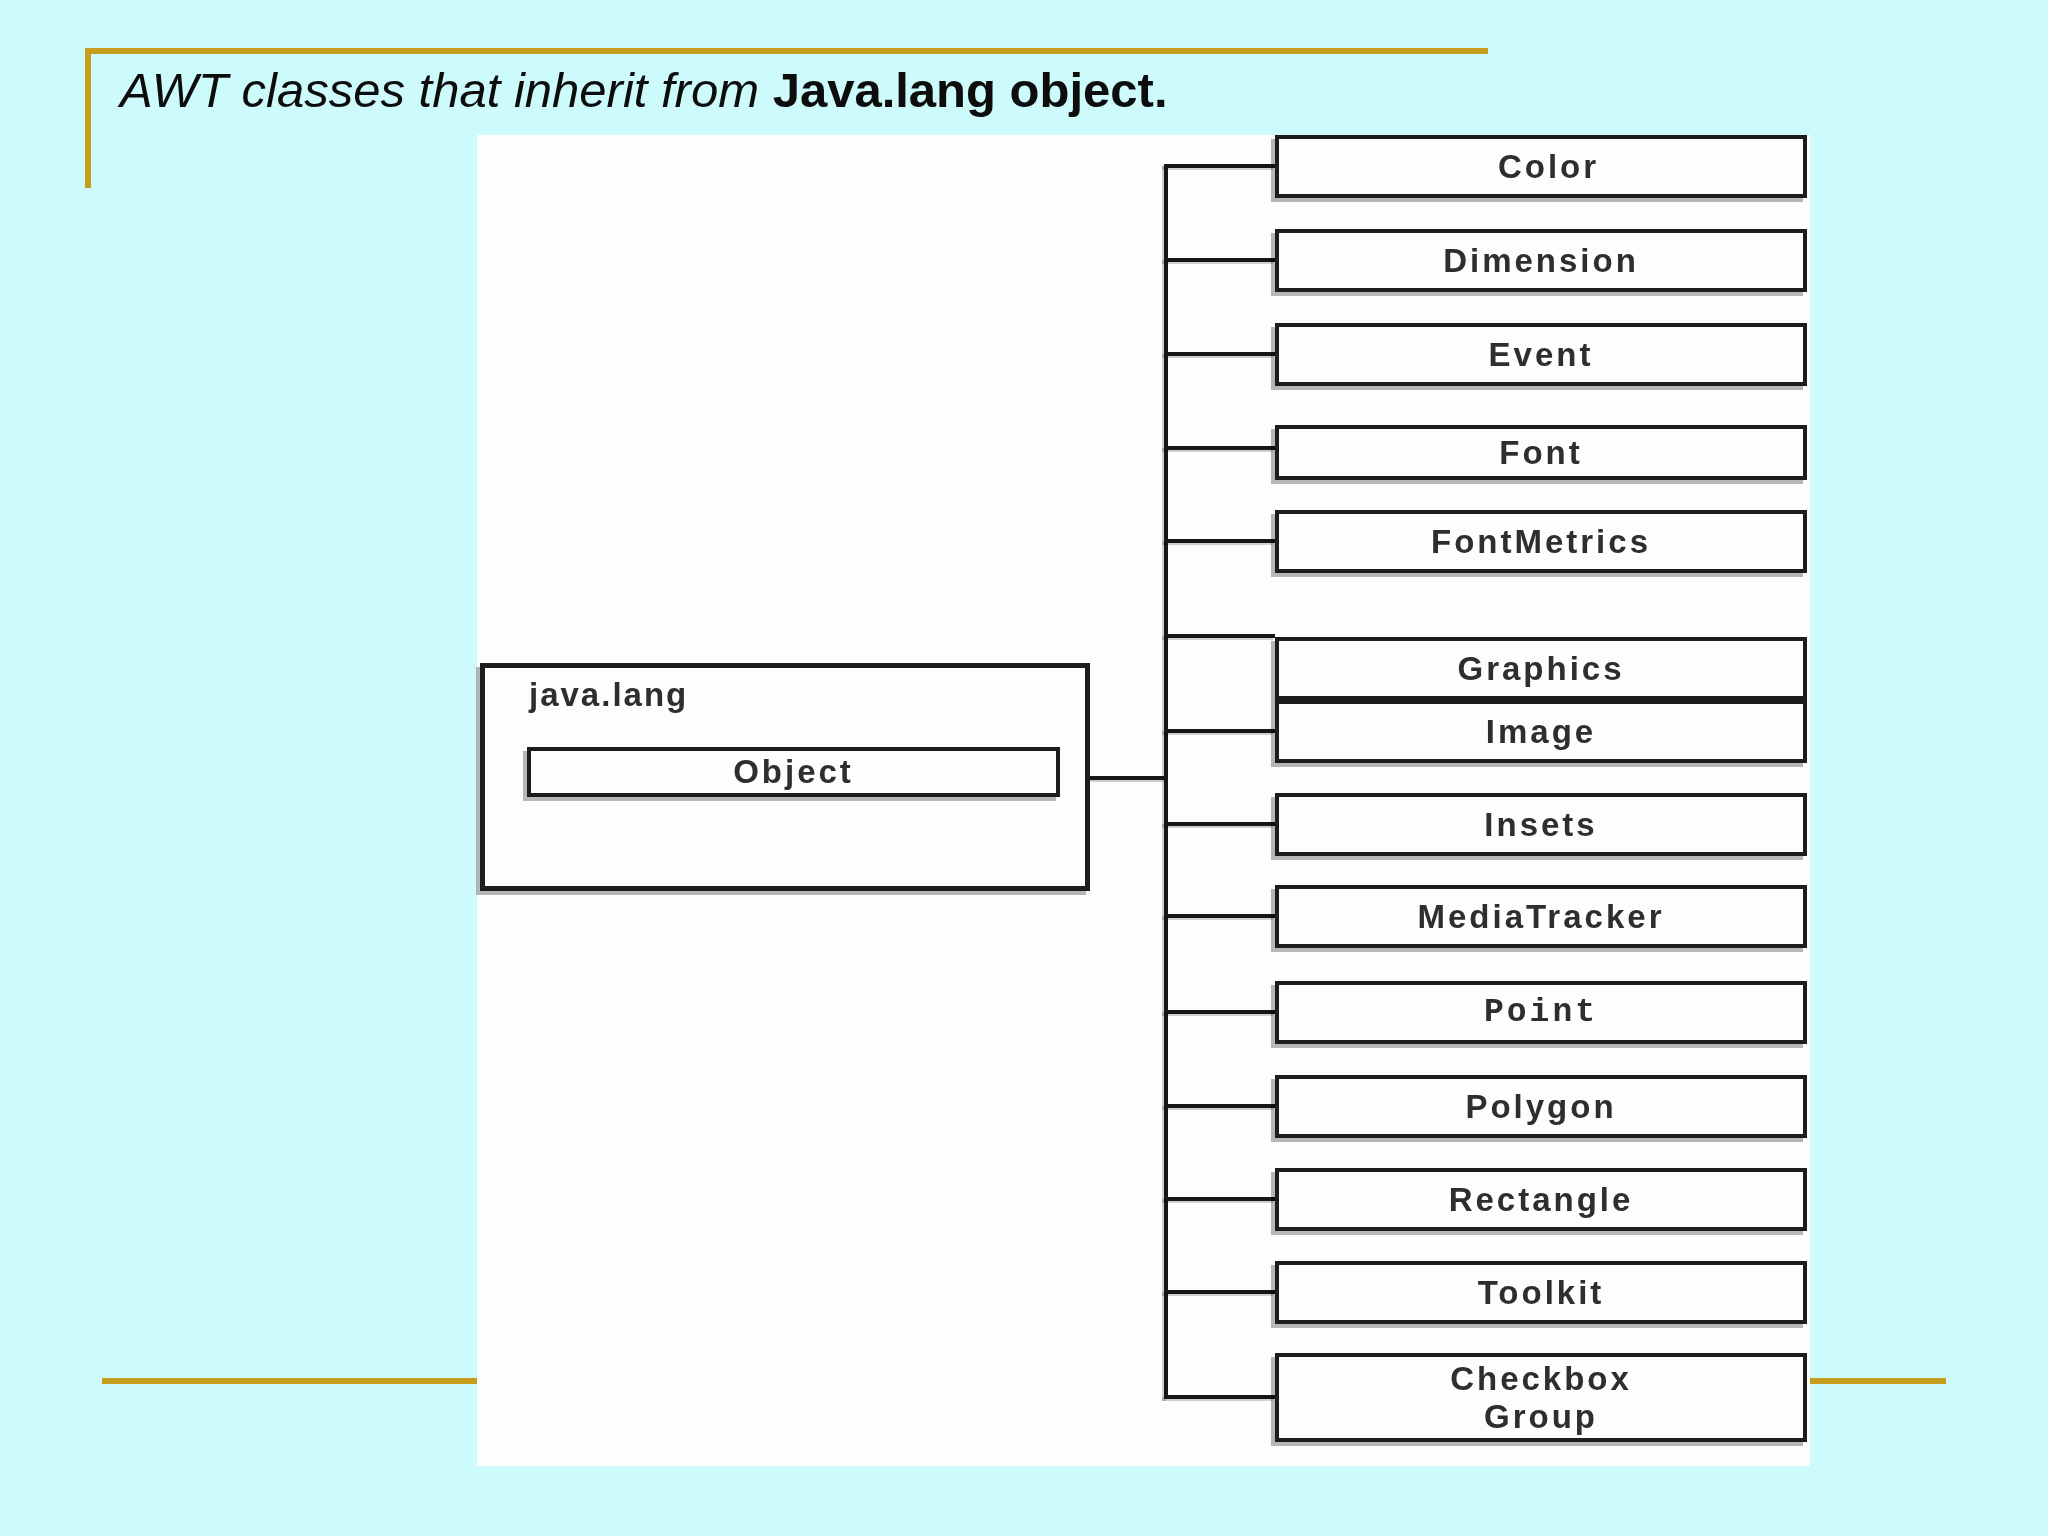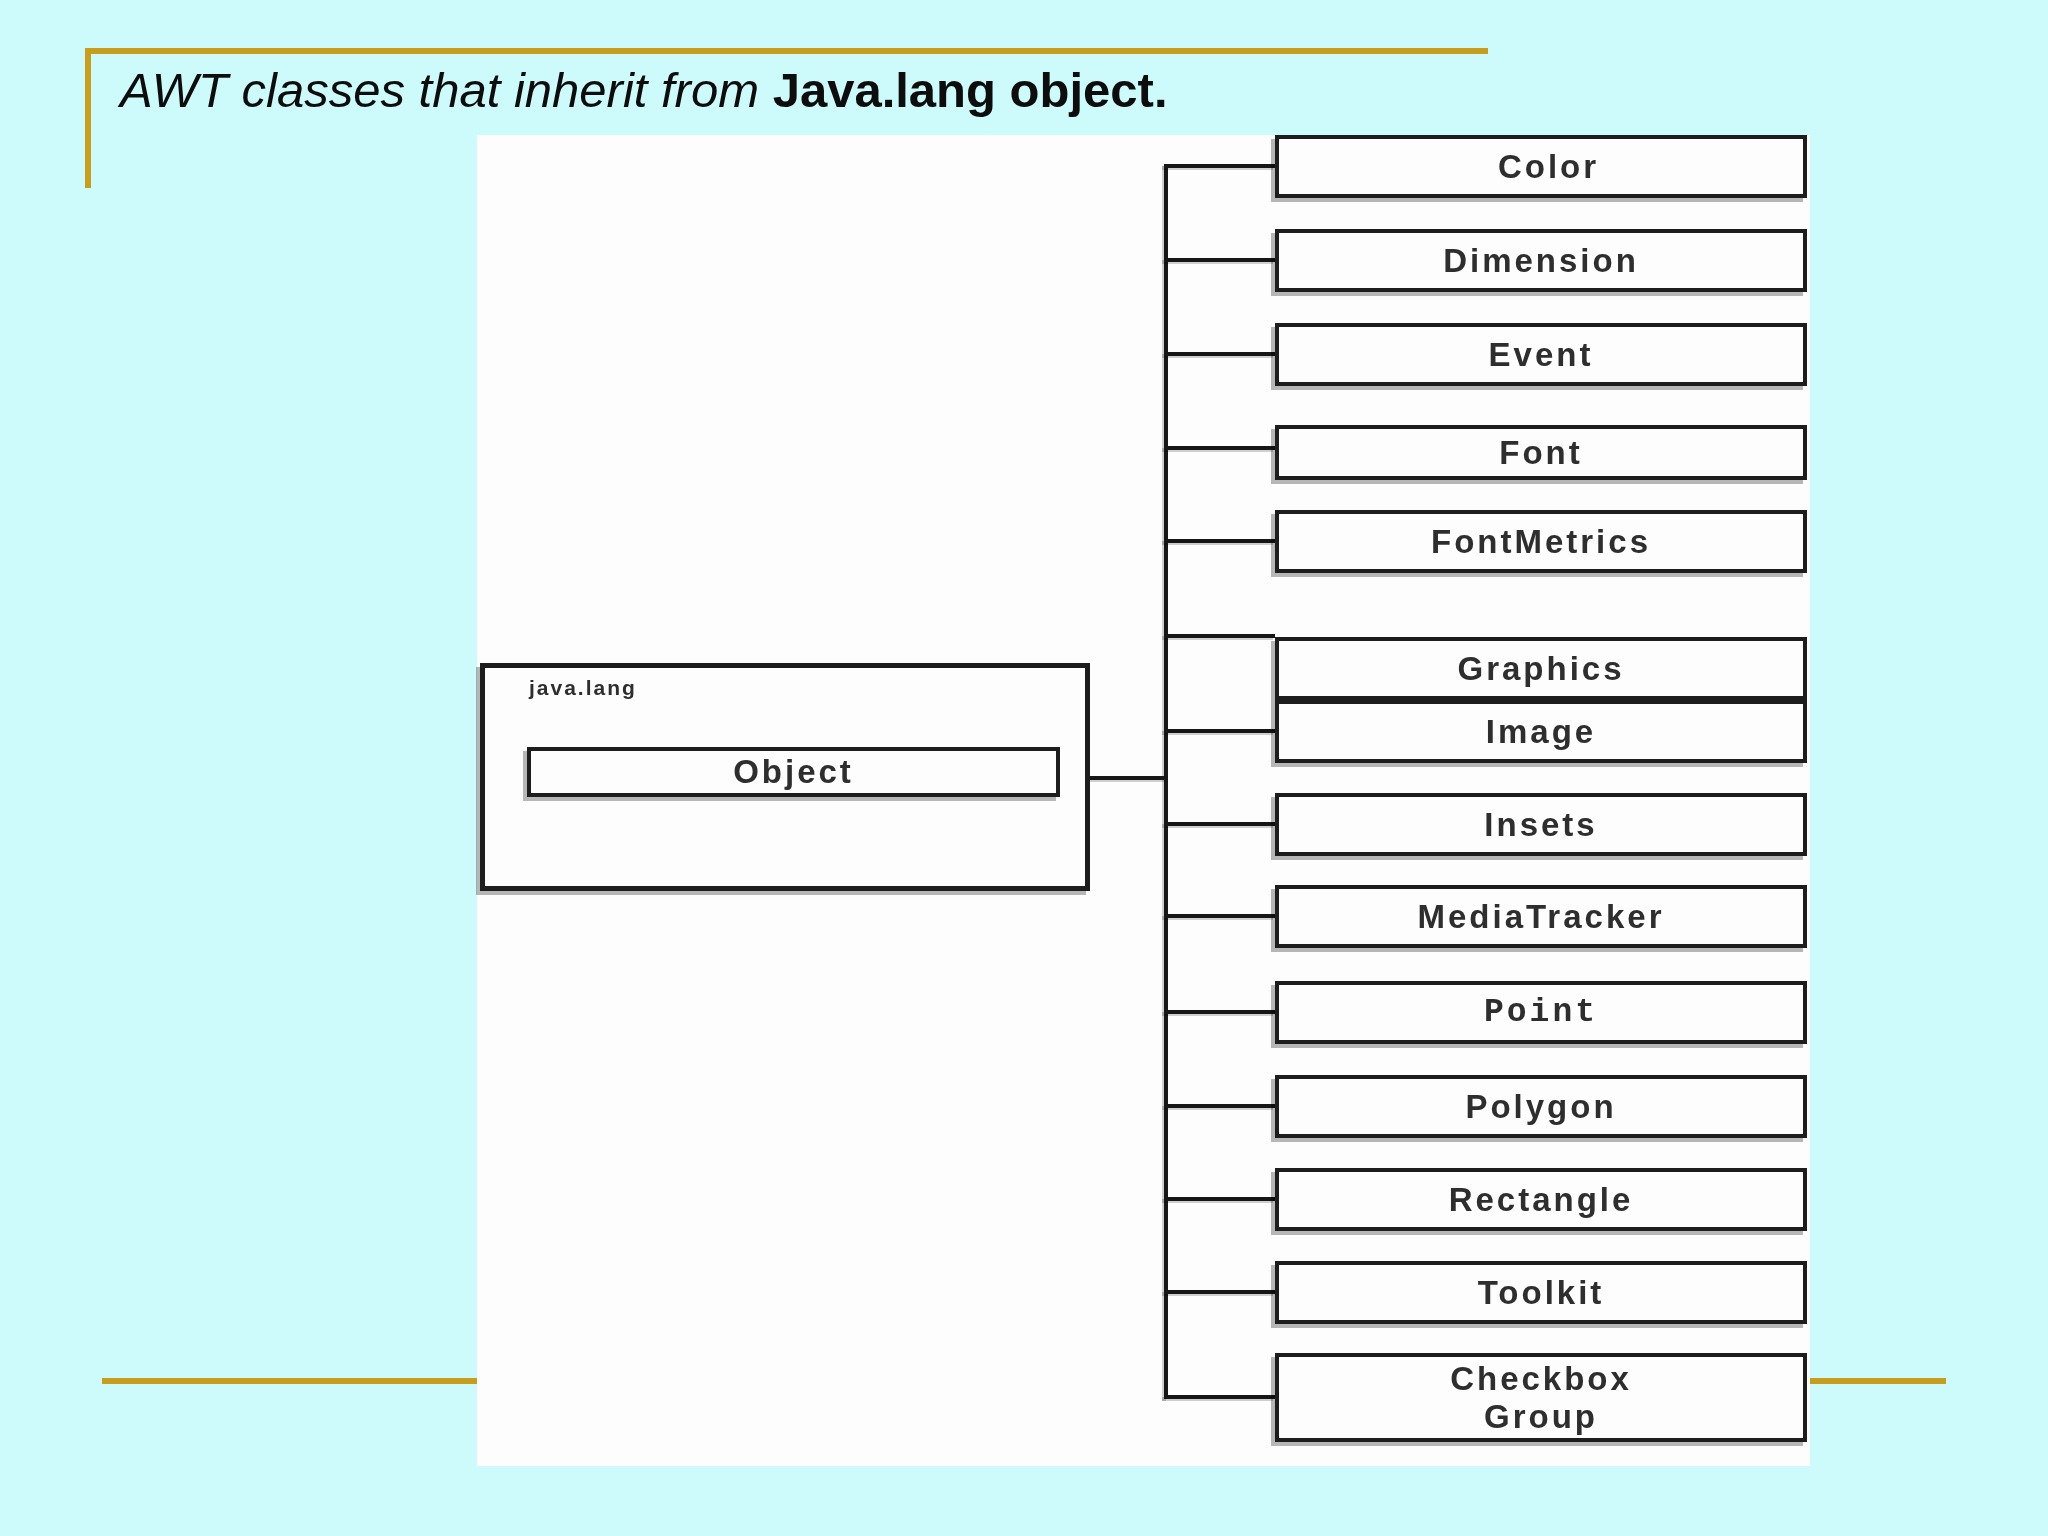--- a/index.html
+++ b/index.html
@@ -36,21 +36,21 @@
   .dbox{
     box-sizing:border-box;border:4px solid var(--border,#1d1d1d);
     background:var(--panel,#fdfdfd);
     box-shadow:-4px 4px 0 rgba(0,0,0,0.28);
     display:flex;align-items:center;justify-content:center;
   }
   #package-box{left:3px;top:528px;width:610px;height:228px;border-width:5px;
     display:block;}
   #package-label{
     position:absolute;left:44px;top:8px;
-    font-size:21px;font-weight:bold;letter-spacing:2px;color:var(--boxtext,#2e2e2e);
+    font-size:33px;font-weight:bold;letter-spacing:2px;color:var(--boxtext,#2e2e2e);
   }
   #object-box{left:50px;top:612px;width:533px;height:50px;}
   .class-box{left:798px;width:532px;height:63px;}
   .box-label{
     font-size:33px;font-weight:bold;letter-spacing:3px;color:var(--boxtext,#2e2e2e);
     text-align:center;white-space:pre-line;line-height:38px;
   }
 </style>
 </head>
 <body style="--bg: #cdfafa; --gold: #c79d1d; --panel: #fdfdfd; --border: #1d1d1d; --boxtext: #2e2e2e; --title: #0d0d0d; --line: #161616;">

